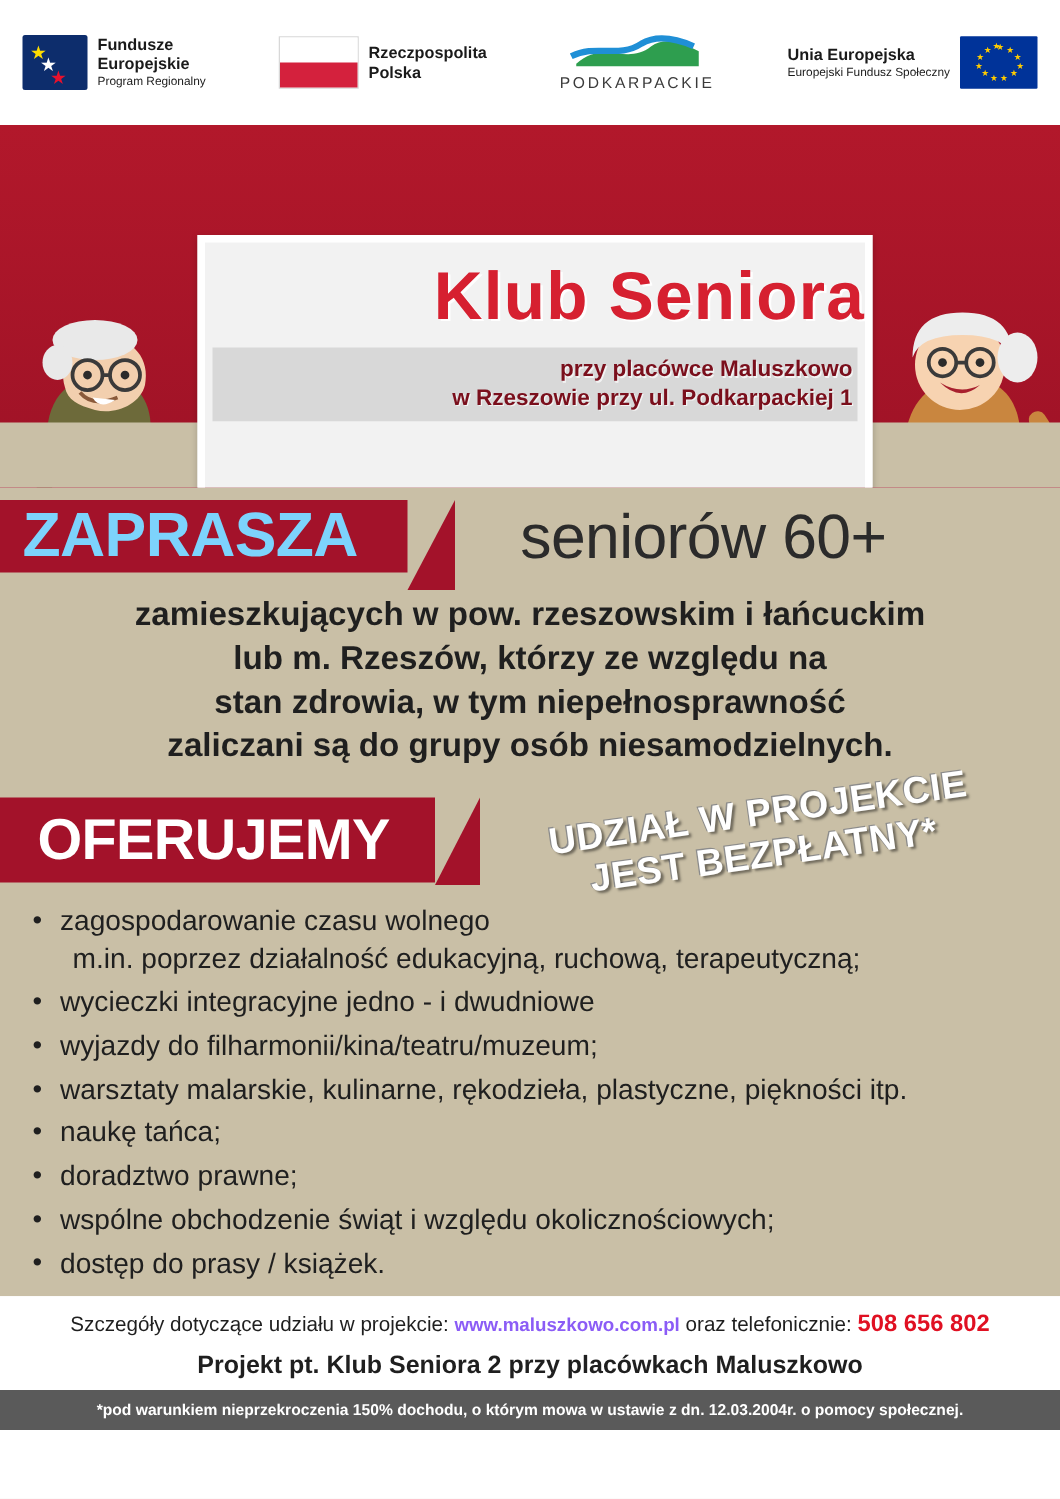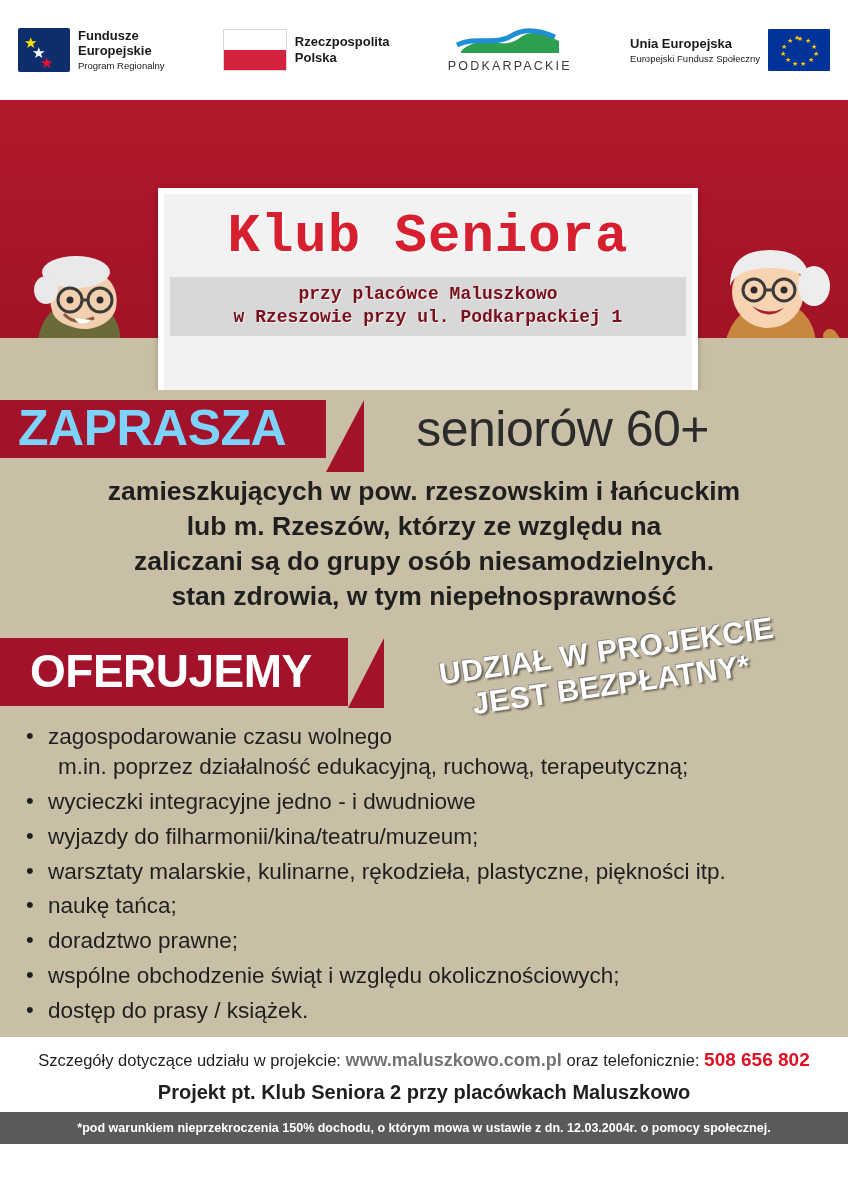--- a/index.html
+++ b/index.html
@@ -108,22 +108,21 @@
   .banner {
     position: absolute;
     left: 158px;
     top: 88px;
     width: 540px;
     height: 227px;
     background: #f2f2f2;
     border: 6px solid #ffffff;
     box-shadow: 0 2px 6px rgba(0,0,0,.25);
     box-sizing: border-box;
-    text-align: center;
-    font-family: Liberation Mono, monospace;
+    text-align: right;
   }
   .banner .title {
     font-size: 54px;
     font-weight: bold;
     color: #d62030;
     letter-spacing: 1px;
     margin-top: 12px;
     text-shadow: 2px 2px 0 rgba(255,255,255,.9);
   }
   .banner .sub-box {
@@ -256,23 +255,23 @@
   .footer-white {
     background: #ffffff;
     padding: 12px 10px 8px 10px;
     text-align: center;
   }
   .f-line1 {
     font-size: 16.5px;
     color: #1f1f1f;
   }
   .f-line1 .url {
-    color: #737373;
-    font-weight: bold;
-    font-size: 18px;
+    color: #8b5cf6;
+    font-weight: bold;
+    font-size: 15px;
   }
   .f-line1 .tel {
     color: #e01022;
     font-weight: bold;
     font-size: 19px;
   }
   .f-line2 {
     font-size: 20px;
     font-weight: bold;
     color: #1f1f1f;
@@ -443,22 +442,22 @@
 <div class="beige">
 
   <div class="ribbon-row">
     <div class="ribbon">ZAPRASZA</div>
     <div class="ribbon-right">seniorów 60+</div>
   </div>
 
   <div class="intro">
     <div>zamieszkujących w pow. rzeszowskim i łańcuckim</div>
     <div>lub m. Rzeszów, którzy ze względu na</div>
+    <div>stan zdrowia, w tym niepełnosprawność</div>
     <div>zaliczani są do grupy osób niesamodzielnych.</div>
-    <div>stan zdrowia, w tym niepełnosprawność</div>
   </div>
 
   <div class="offer-row">
     <div class="offer-ribbon">OFERUJEMY</div>
     <div class="free-stamp">
       <div>UDZIAŁ W PROJEKCIE</div>
       <div>JEST BEZPŁATNY*</div>
     </div>
   </div>
 

